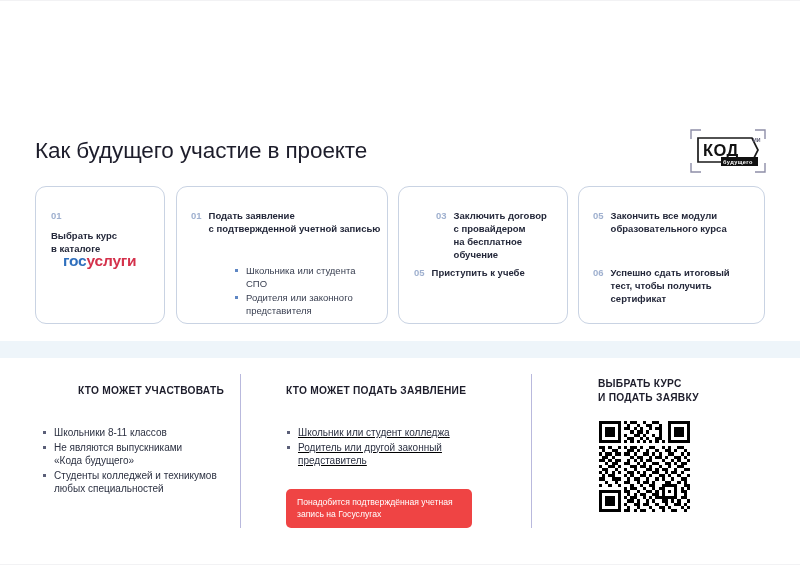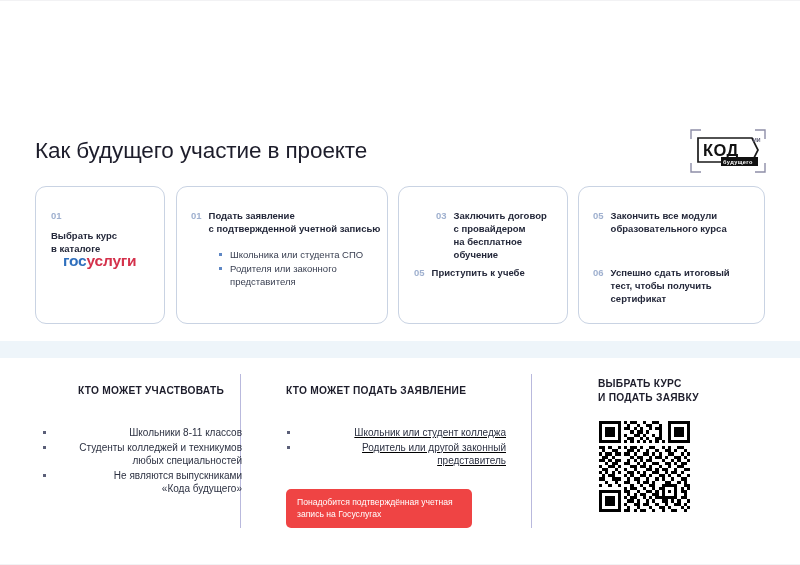--- a/index.html
+++ b/index.html
@@ -113,21 +113,21 @@
   .card.c2 .step.s2 { left: 14px; top: 22px; }
   .card.c3 .step.s3 { left: 15px; top: 22px; margin-left: 22px; }
   .card.c3 .step.s4 { left: 15px; top: 79px; }
   .card.c4 .step.s5 { left: 14px; top: 22px; }
   .card.c4 .step.s6 { left: 14px; top: 79px; }
 
   .card-bullets {
     position: absolute;
     left: 42px;
     top: 61px;
-    margin: 0;
+    margin: 16px;
     padding: 0;
     list-style: none;
   }
   .card-bullets li {
     position: relative;
     padding-left: 11px;
     color: #3a4052;
     font-size: 9.5px;
     font-weight: 400;
     line-height: 13px;
@@ -179,21 +179,20 @@
   }
   .col-head.h1 { left: 50px;  top: 384px; padding-left: 28px; }
   .col-head.h2 { left: 286px; top: 384px; }
   .col-head.h3 { left: 598px; top: 377px; }
 
   .col-bullets {
     position: absolute;
     margin: 0;
     padding: 0;
     list-style: none;
-    text-align: right;
   }
   .col-bullets.b1 { left: 42px;  top: 426px; width: 200px; }
   .col-bullets.b2 { left: 286px; top: 426px; width: 220px; text-decoration: underline; }
   .col-bullets li {
     position: relative;
     padding-left: 12px;
     color: #2c3142;
     font-size: 10px;
     font-weight: 400;
     line-height: 13.5px;
@@ -320,24 +319,24 @@
       </div>
     </div>
   </div>
 
   <div class="divider d1"></div>
   <div class="divider d2"></div>
 
   <div class="col-head h1">КТО МОЖЕТ УЧАСТВОВАТЬ</div>
   <ul class="col-bullets b1">
     <li>Школьники 8-11 классов</li>
+    <li>Не являются выпускниками
+«Кода будущего»</li>
     <li>Студенты колледжей и техникумов
 любых специальностей</li>
-    <li>Не являются выпускниками
-«Кода будущего»</li>
   </ul>
 
   <div class="col-head h2">КТО МОЖЕТ ПОДАТЬ ЗАЯВЛЕНИЕ</div>
   <ul class="col-bullets b2">
     <li>Школьник или студент колледжа</li>
     <li>Родитель или другой законный
 представитель</li>
   </ul>
   <div class="note-badge">Понадобится подтверждённая учетная запись на Госуслугах</div>
 

